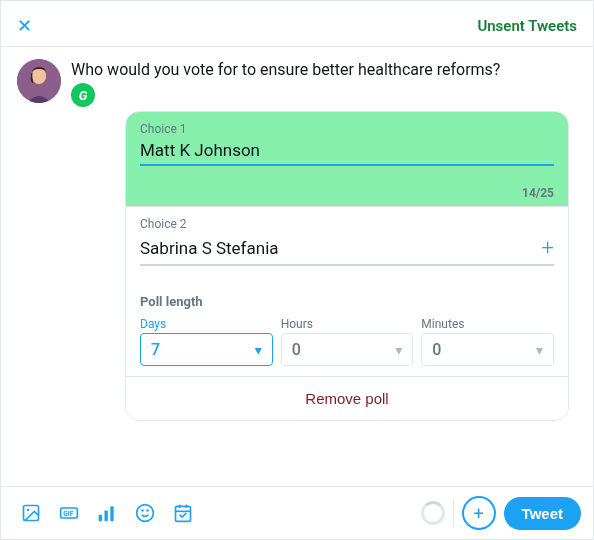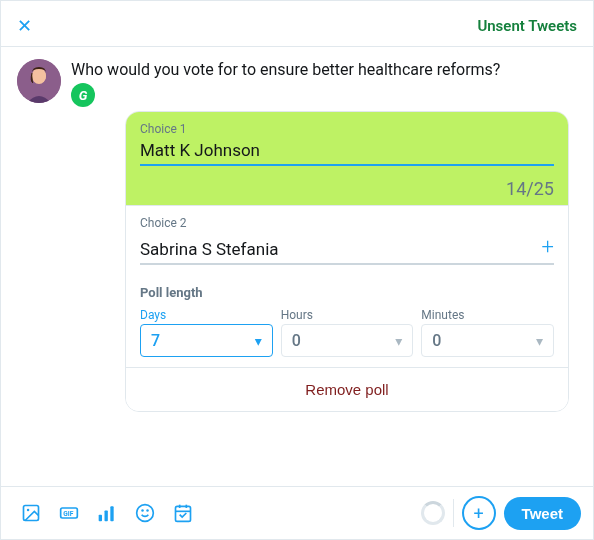--- a/index.html
+++ b/index.html
@@ -112,40 +112,40 @@
       margin-right: 8px;
       margin-top: 4px;
       border: 1px solid #e1e8ed;
       border-radius: 14px;
       overflow: hidden;
       margin-bottom: 8px;
     }
 
     .choice-block {
       padding: 10px 14px 0 14px;
-      background: #bef264;
+      background: #86efac;
       position: relative;
     }
     .choice-block:first-child {
       border-bottom: 1px solid #e1e8ed;
     }
 
     .choice-label {
       font-size: 12px;
       color: #657786;
       margin-bottom: 4px;
     }
 
     .choice-input-row {
       display: flex;
-      align-items: flex-end;
+      align-items: center;
       justify-content: space-between;
       border-bottom: 2px solid #1da1f2;
       padding-bottom: 4px;
-      margin-bottom: 10px;
+      margin-bottom: 18px;
     }
 
     .choice-input-row.grey-border {
       border-bottom-color: #ccd6dd;
     }
 
     .choice-text {
       font-size: 17px;
       color: #14171a;
       flex: 1;
@@ -153,24 +153,25 @@
 
     .add-choice-btn {
       color: #1da1f2;
       font-size: 22px;
       cursor: pointer;
       margin-left: 8px;
       font-weight: 300;
     }
 
     .char-count {
-      font-size: 18px;
+      font-size: 12px;
       color: #657786;
       text-align: right;
       padding: 2px 0 6px;
+      font-weight: bold;
     }
 
     
     .poll-length-section {
       padding: 10px 14px 0 14px;
       background: #fff;
     }
 
     .poll-length-label {
       font-size: 13px;

